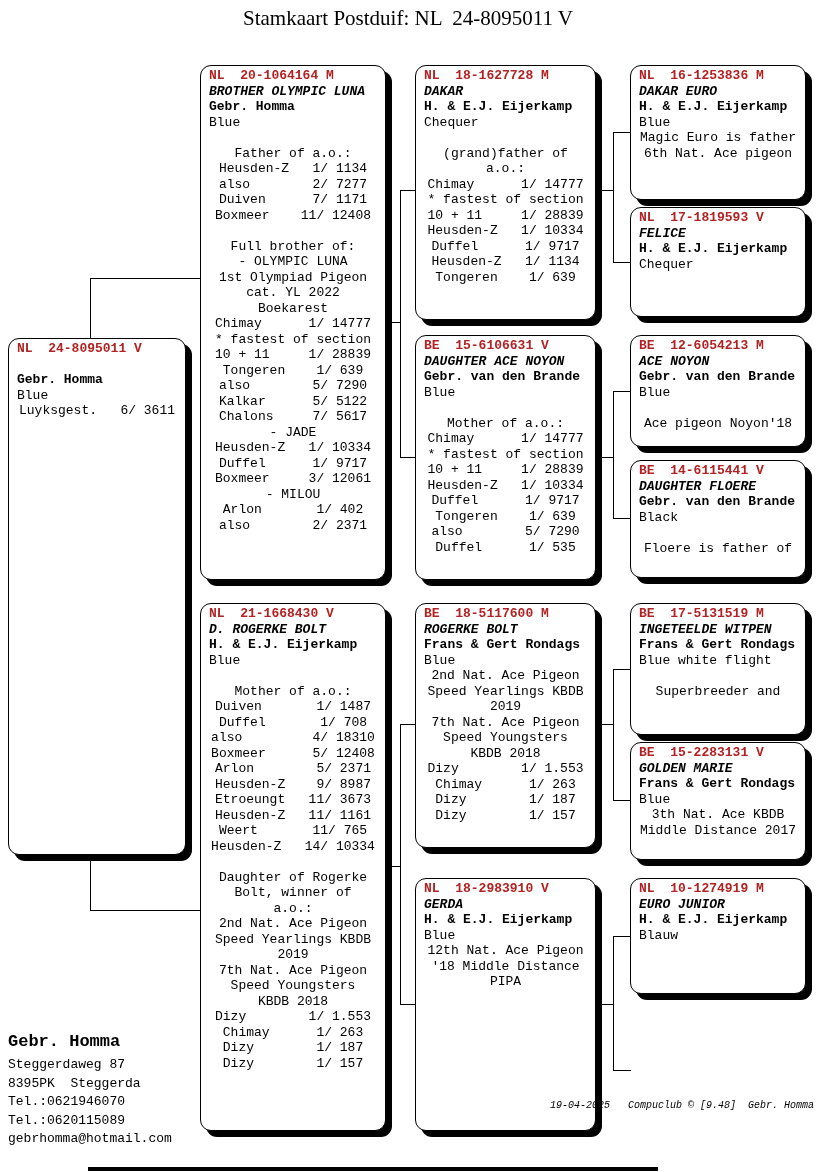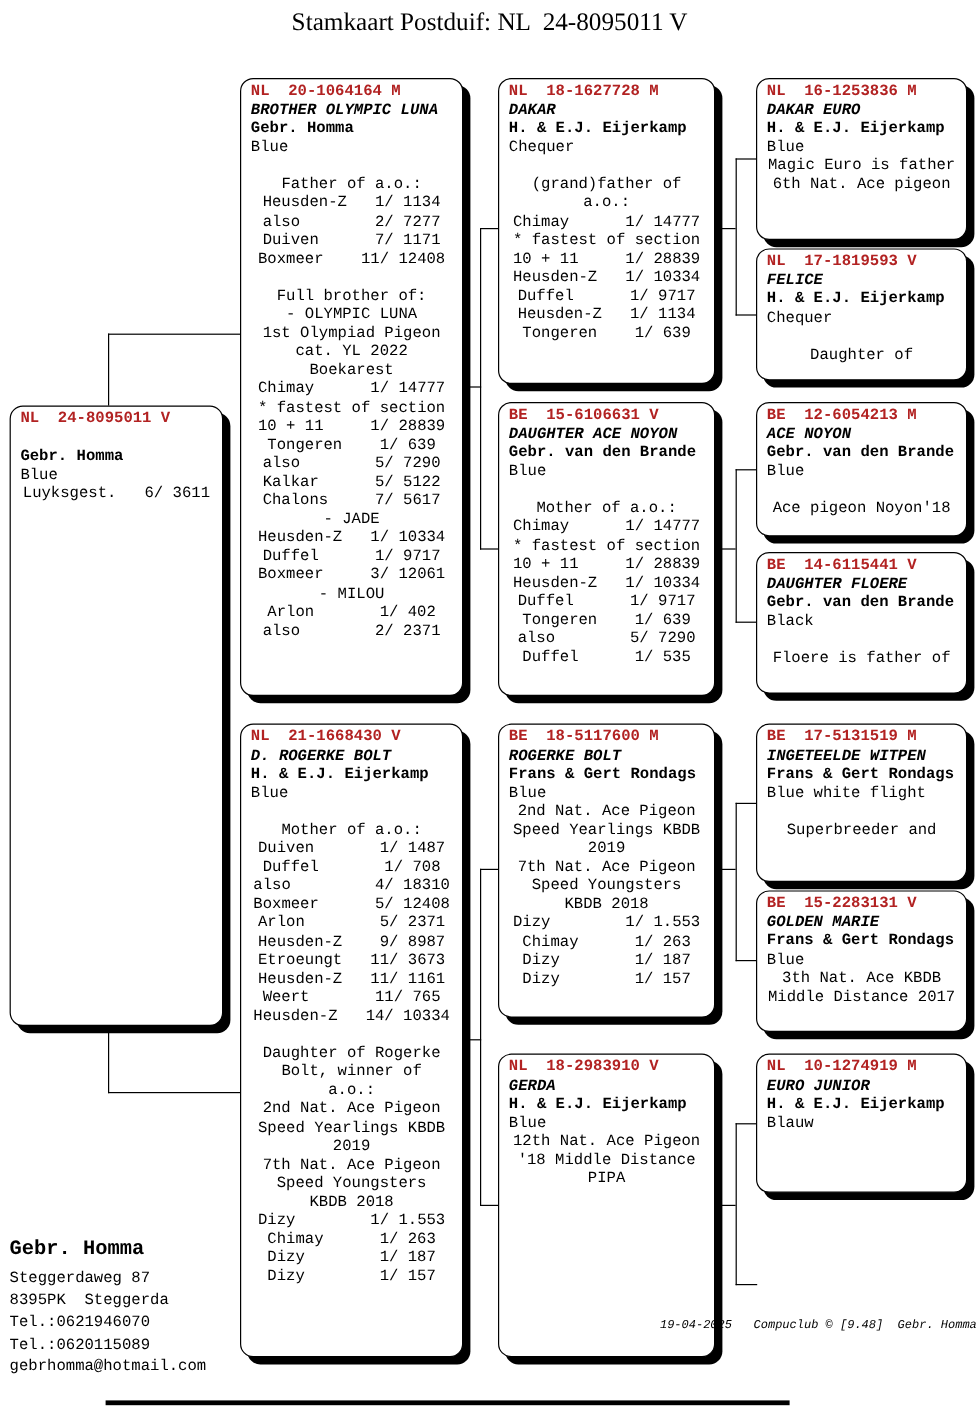--- a/index.html
+++ b/index.html
@@ -216,22 +216,20 @@
     <div class="bline">Blue</div>
     <div class="bodytxt">Magic Euro is father
 6th Nat. Ace pigeon</div>
   </div>
 
   <div class="box" style="left:630px;top:207px;width:176px;height:110px">
     <div class="bline ring">NL  17-1819593 V</div>
     <div class="bline pname">FELICE</div>
     <div class="bline owner">H. &amp; E.J. Eijerkamp</div>
     <div class="bline">Chequer</div>
-    <div class="bodytxt">
-Daughter of</div>
   </div>
 
   <div class="box" style="left:630px;top:335px;width:176px;height:112px">
     <div class="bline ring">BE  12-6054213 M</div>
     <div class="bline pname">ACE NOYON</div>
     <div class="bline owner">Gebr. van den Brande</div>
     <div class="bline">Blue</div>
     <div class="bodytxt">
 Ace pigeon Noyon'18</div>
   </div>

